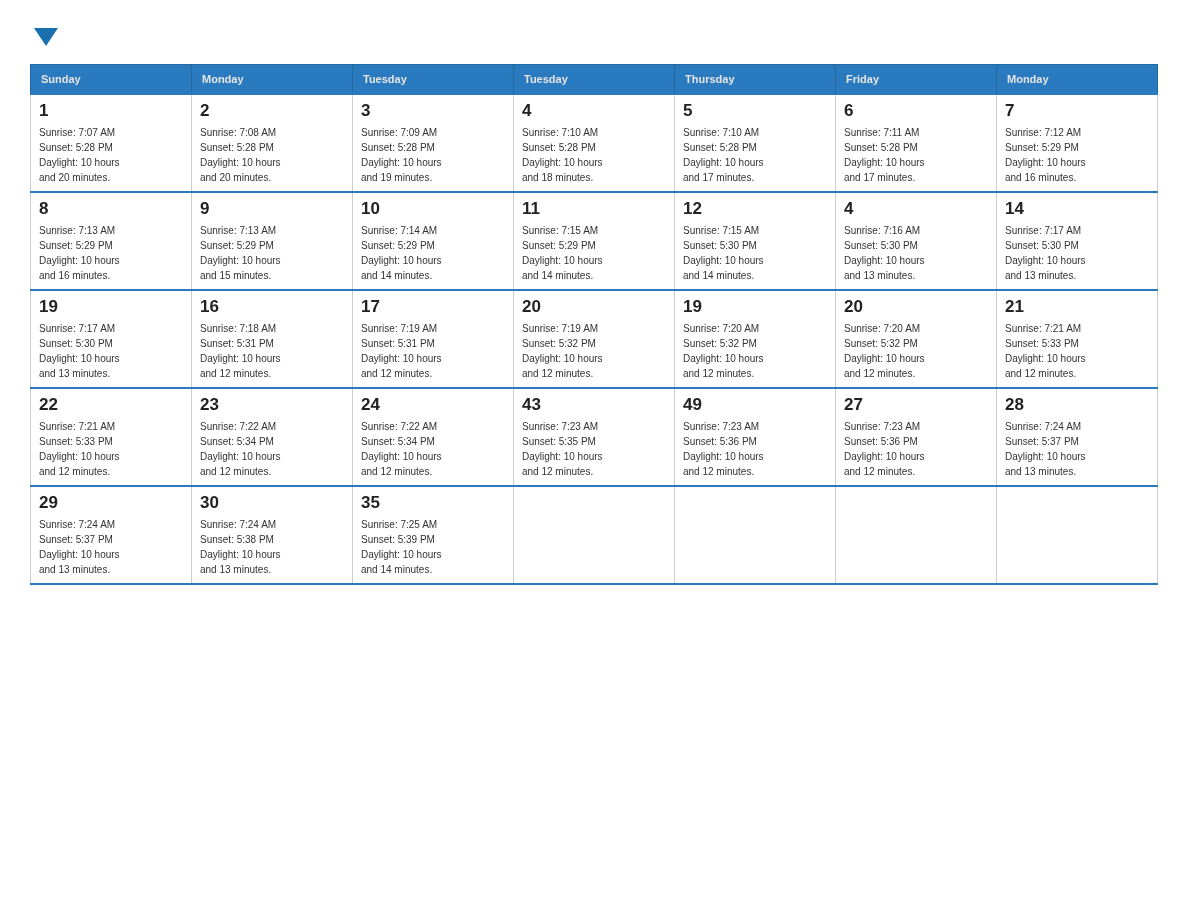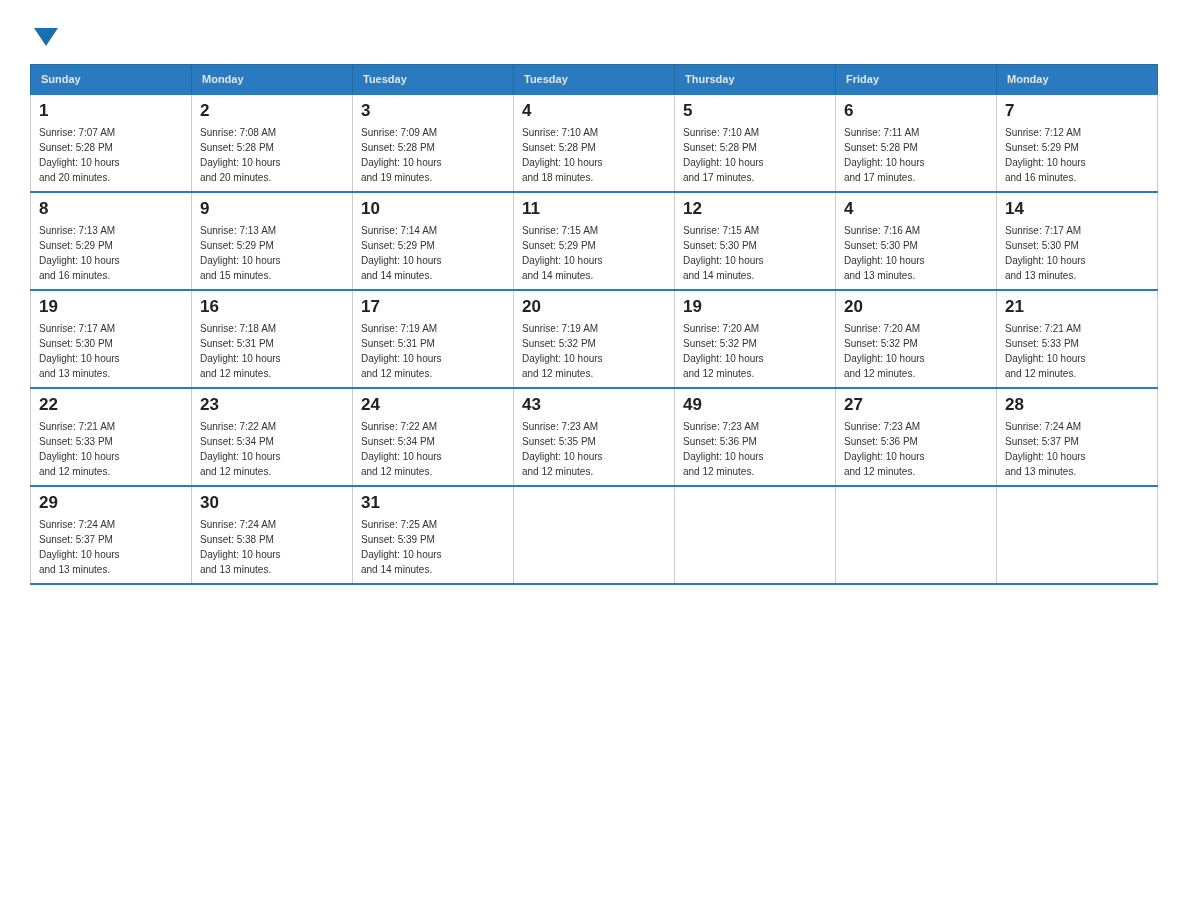--- a/index.html
+++ b/index.html
@@ -260,21 +260,21 @@
       <tr>
         <td>
           <span class="day-number">29</span>
           <div class="day-info">Sunrise: 7:24 AM<br>Sunset: 5:37 PM<br>Daylight: 10 hours<br>and 13 minutes.</div>
         </td>
         <td>
           <span class="day-number">30</span>
           <div class="day-info">Sunrise: 7:24 AM<br>Sunset: 5:38 PM<br>Daylight: 10 hours<br>and 13 minutes.</div>
         </td>
         <td>
-          <span class="day-number">31</span>
+          <span class="day-number">35</span>
           <div class="day-info">Sunrise: 7:25 AM<br>Sunset: 5:39 PM<br>Daylight: 10 hours<br>and 14 minutes.</div>
         </td>
         <td class="empty-cell"></td>
         <td class="empty-cell"></td>
         <td class="empty-cell"></td>
         <td class="empty-cell"></td>
       </tr>
     </tbody>
 </table>
 

